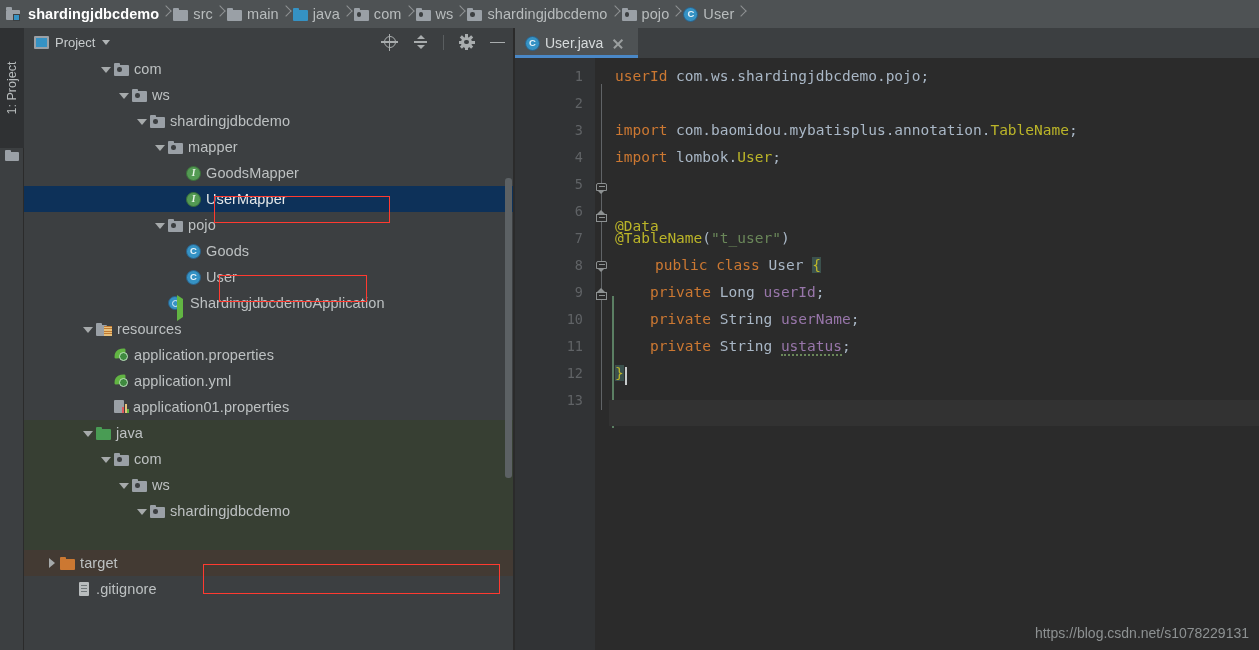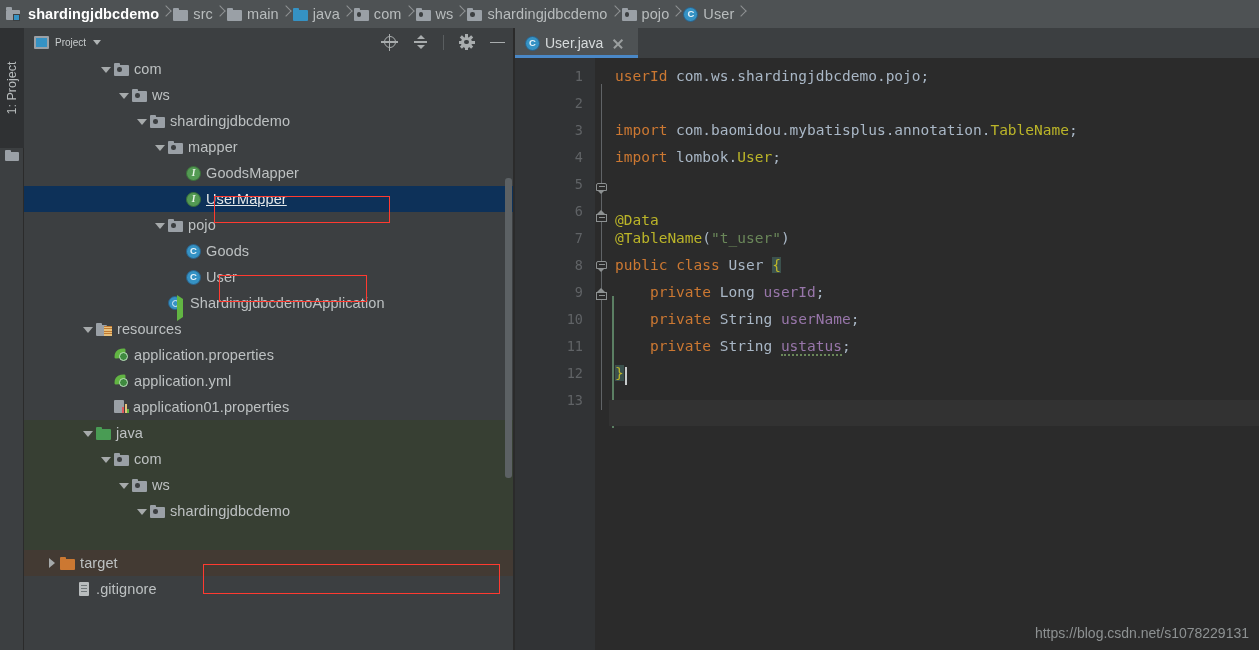--- a/index.html
+++ b/index.html
@@ -231,21 +231,21 @@
     position: relative; height: 28px; width: 490px;
     display: flex; align-items: center;
     padding: 0 6px 0 10px;
     background: #3c3f41;
   }
   .panel-header .ph-icon {
     width: 15px; height: 13px; margin-right: 6px;
     background: #3592c4; border: 2px solid #9aa0a6; border-radius: 1px;
   }
   .panel-header .ph-title {
-    font-size: 10px; color: #c8cccd; margin-right: 7px;
+    font-size: 13px; color: #c8cccd; margin-right: 7px;
   }
   .panel-header .ph-caret {
     width: 0; height: 0;
     border-left: 4.5px solid transparent;
     border-right: 4.5px solid transparent;
     border-top: 5px solid #b0b4b5;
   }
   .panel-header .ph-tools {
     position: absolute; right: 8px; top: 0; height: 28px;
     display: flex; align-items: center; gap: 14px;
@@ -333,21 +333,21 @@
     content: ""; position: absolute; left: 5px; top: 8px;
     width: 0; height: 0;
     border-top: 5px solid transparent;
     border-bottom: 5px solid transparent;
     border-left: 6px solid #a6aaab;
   }
   .row .label {
     font-size: 14.5px; color: #bdc1c2; letter-spacing: .1px;
   }
   .row.selected { background: #0d3159; }
-  .row.selected .label { color: #e4e8e9; text-decoration: underline; }
+  .row.selected .label { color: #e4e8e9; }
   .row.testbg { background: #373f33; }
   .row.targetbg { background: #433a33; }
   .row .cell { display: flex; align-items: center; }
 
   
   .annot {
     position: absolute;
     border: 1.6px solid #ff3a30;
     pointer-events: none;
     z-index: 20;
@@ -887,23 +887,23 @@
         </div>
       </div>
       <div class="block-bar" style="top:238px;height:132px;"></div>
       <div class="caret-line" style="top:342px;"></div>
       <div id="code">
           <div class="code-line" style="top: 10px;"><span class="kw">userId</span> com.ws.shardingjdbcdemo.pojo;</div>
           <div class="code-line" style="top: 37px;"></div>
           <div class="code-line" style="top: 64px;"><span class="kw">import</span> com.baomidou.mybatisplus.annotation.<span class="cls">TableName</span>;</div>
           <div class="code-line" style="top: 91px;"><span class="kw">import</span> lombok.<span class="cls">User</span>;</div>
           <div class="code-line" style="top: 118px;"></div>
-          <div class="code-line" style="top: 154px;"><span class="anno">@Data</span></div>
+          <div class="code-line" style="top: 160px;"><span class="anno">@Data</span></div>
           <div class="code-line" style="top: 172px;"><span class="anno">@TableName</span><span class="type">(</span><span class="str">"t_user"</span><span class="type">)</span></div>
-          <div class="code-line" style="top: 199px;"><span class="kw">public</span> <span class="kw">class</span> User <span class="brace-hl">{</span></div>
+          <div class="code-line" style="top: 199px; margin-left: 40px;"><span class="kw">public</span> <span class="kw">class</span> User <span class="brace-hl">{</span></div>
           <div class="code-line" style="top: 226px;">    <span class="kw">private</span> Long <span class="fld">userId</span>;</div>
           <div class="code-line" style="top: 253px;">    <span class="kw">private</span> String <span class="fld">userName</span>;</div>
           <div class="code-line" style="top: 280px;">    <span class="kw">private</span> String <span class="fld typo">ustatus</span>;</div>
           <div class="code-line" style="top: 307px;"><span class="brace-hl">}</span></div>
           <div class="caret" style="left: 110px; top: 309px;"></div>
           <div class="code-line" style="top: 334px;"></div>
         </div>
     </div>
 
     <div class="watermark">https://blog.csdn.net/s1078229131</div>

